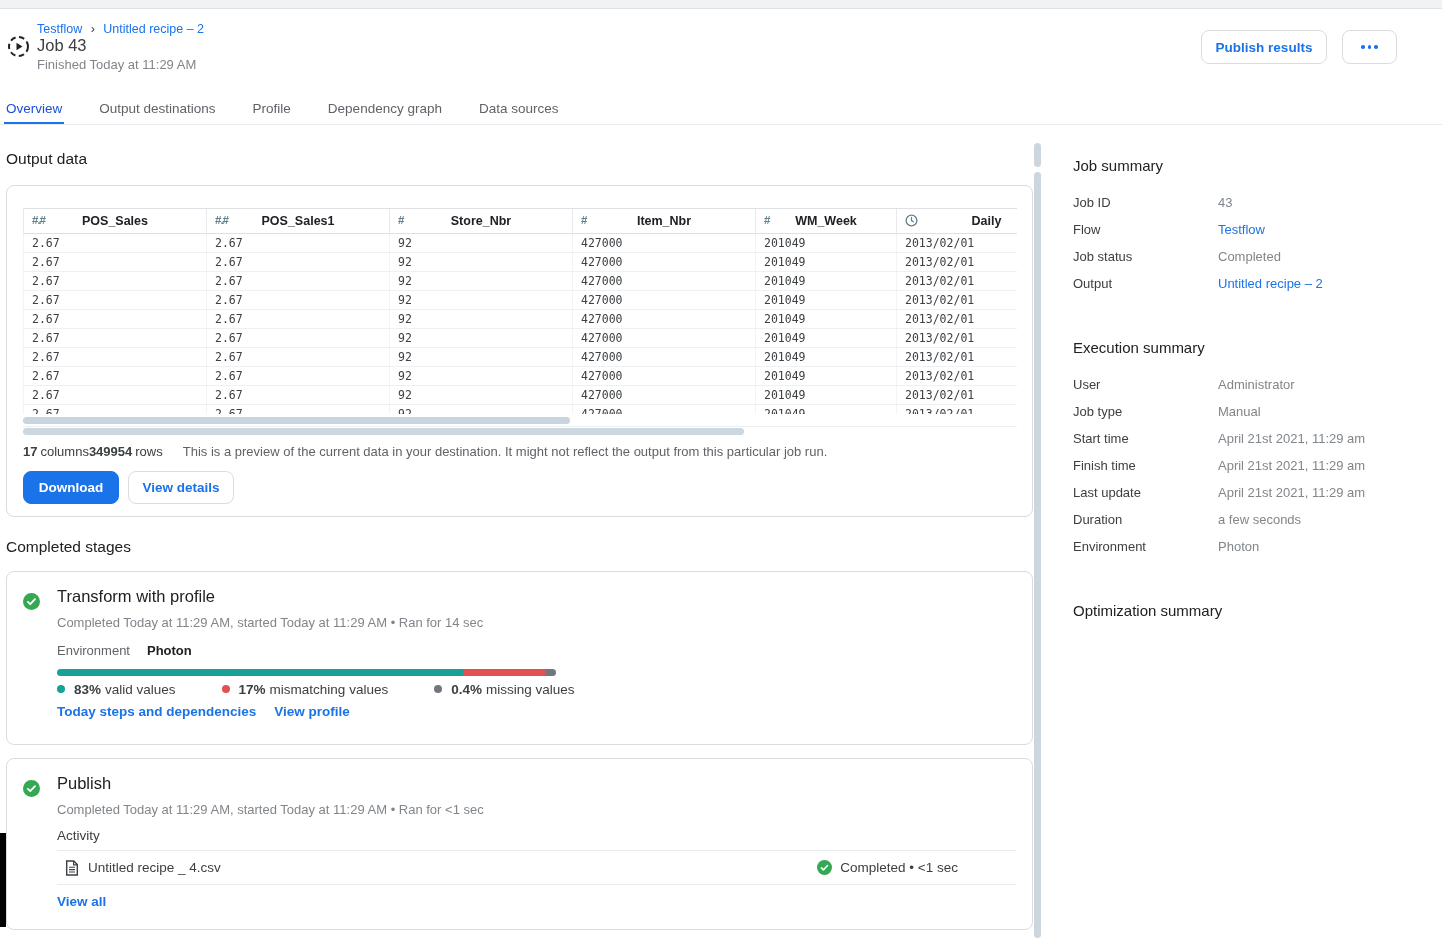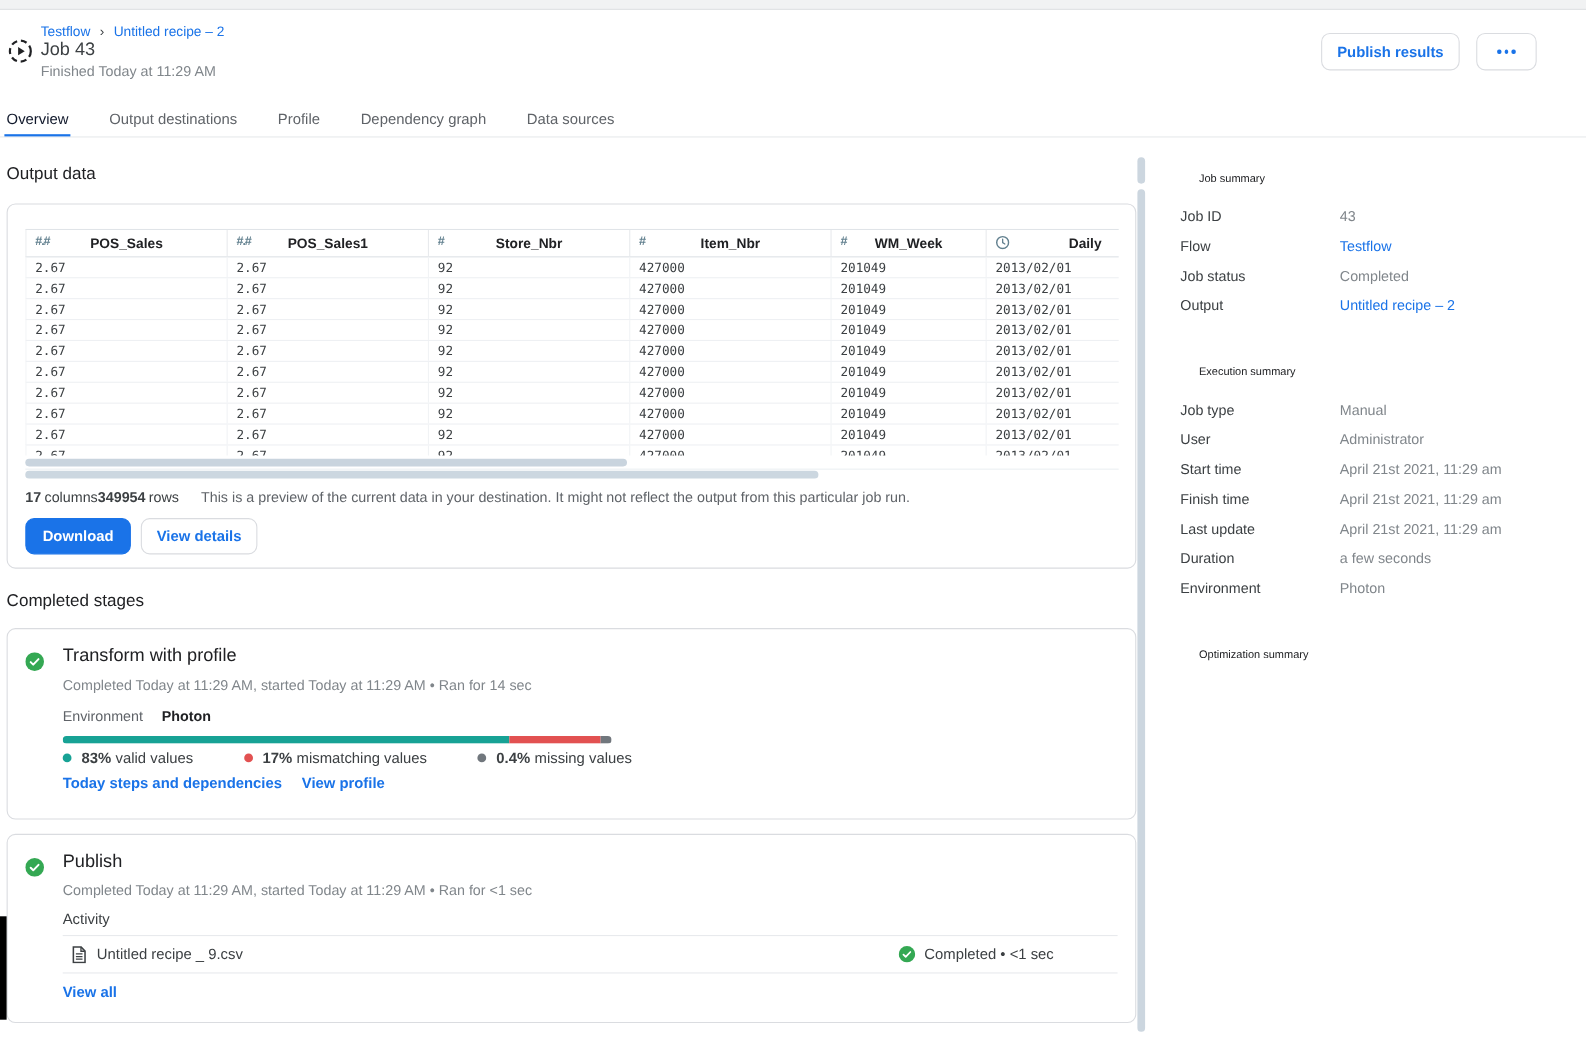--- a/index.html
+++ b/index.html
@@ -23,21 +23,21 @@
   .publish-btn{position:absolute;left:1201px;top:30px;width:126px;height:34px}
   .more-btn{position:absolute;left:1342px;top:30px;width:55px;height:34px}
   .more-dots{display:flex;gap:3px}
   .more-dots i{width:3.5px;height:3.5px;border-radius:50%;background:#1a73e8}
 
   
   .tabs{position:absolute;left:0;top:94px;width:1442px;height:31px;border-bottom:1px solid #e7e9ec;
         display:flex;padding-left:4px;box-sizing:border-box}
   .tab{font-size:13.5px;color:#5f6368;margin-right:33px;display:flex;align-items:center;height:100%;
        border-bottom:2px solid transparent;box-sizing:border-box;padding:0 2px;cursor:pointer;white-space:nowrap}
-  .tab.active{color:#0f172a;border-bottom-color:#1a73e8}
+  .tab.active{color:#1d4ed8;border-bottom-color:#1a73e8}
 
   .section-heading{position:absolute;left:6px;font-size:15.5px;color:#202124}
   #output-heading{top:150px}
   #stages-heading{top:538px}
 
   .card{position:absolute;left:6px;width:1027px;background:#fff;border:1px solid #dadce0;border-radius:8px;box-sizing:border-box}
   #output-card{top:185px;height:332px}
   #transform-card{top:571px;height:174px}
   #publish-card{top:758px;height:172px}
 
@@ -87,21 +87,21 @@
   .activity-table{position:absolute;left:50px;top:91px;right:16px}
   .activity-row{height:33px;border-top:1px solid #e8eaed;border-bottom:1px solid #e8eaed;display:flex;align-items:center;
                 justify-content:space-between;font-size:13.5px;color:#3c4043}
   .file-cell{display:flex;align-items:center;gap:9px;padding-left:8px}
   .status-cell{display:flex;align-items:center;gap:8px;padding-right:58px}
   .view-all{position:absolute;left:50px;top:135px;font-size:13.5px;color:#1a73e8;font-weight:bold;cursor:pointer}
 
   
   .sidebar{position:absolute;left:1073px;top:157px;width:360px}
   .side-section{margin-bottom:36px}
-  .side-title{font-size:10px;color:#202124;margin:0 17px 21px;font-weight:normal}
+  .side-title{font-size:15px;color:#202124;margin:0 0 21px;font-weight:normal}
   .side-row{display:flex;height:27px;align-items:flex-start;font-size:13px}
   .side-label{width:145px;color:#3c4043;flex:none}
   .side-value{color:#80868b}
   .side-value.link{color:#1a73e8;cursor:pointer}
 
   
   .black-bar{position:absolute;left:0;top:833px;width:6px;height:94px;background:#000}
   .vthumb{position:absolute;left:1034px;width:7px;border-radius:4px;background:#ccd6df;cursor:pointer}
   .vthumb1{top:143px;height:24px}
   .vthumb2{top:172px;height:766px}
@@ -330,21 +330,21 @@
   <div class="activity-table" id="activity-table">
       <div class="activity-row">
         <div class="file-cell">
           <span style="display: flex;">
             <svg width="14" height="16" viewBox="0 0 14 16">
               <path d="M1.7 1h7.1l3.5 3.6v10.4H1.7z" fill="none" stroke="#3c4043" stroke-width="1.4"></path>
               <path d="M8.6 1.2v3.6h3.5" fill="none" stroke="#3c4043" stroke-width="1.2"></path>
               <path d="M4 7.2h6M4 9.6h6M4 12h6" stroke="#3c4043" stroke-width="1.1"></path>
             </svg>
           </span>
-          <span>Untitled recipe _ 9.csv</span>
+          <span>Untitled recipe _ 4.csv</span>
         </div>
         <div class="status-cell">
           <span style="display: flex;">
             <svg width="15" height="15" viewBox="0 0 17 17">
               <circle cx="8.5" cy="8.5" r="8.5" fill="#34a853"></circle>
               <path d="M4.9 8.9l2.3 2.3 4.8-5" stroke="#fff" stroke-width="1.8" fill="none" stroke-linecap="round" stroke-linejoin="round"></path>
             </svg>
           </span>
           <span>Completed • &lt;1 sec</span>
         </div>
@@ -369,26 +369,26 @@
         <span class="side-value">Completed</span>
       </div>
       <div class="side-row">
         <span class="side-label">Output</span>
         <a class="side-value link">Untitled recipe – 2</a>
       </div>
     </div>
     <div class="side-section">
       <h3 class="side-title">Execution summary</h3>
       <div class="side-row">
+        <span class="side-label">User</span>
+        <span class="side-value">Administrator</span>
+      </div>
+      <div class="side-row">
         <span class="side-label">Job type</span>
         <span class="side-value">Manual</span>
-      </div>
-      <div class="side-row">
-        <span class="side-label">User</span>
-        <span class="side-value">Administrator</span>
       </div>
       <div class="side-row">
         <span class="side-label">Start time</span>
         <span class="side-value">April 21st 2021, 11:29 am</span>
       </div>
       <div class="side-row">
         <span class="side-label">Finish time</span>
         <span class="side-value">April 21st 2021, 11:29 am</span>
       </div>
       <div class="side-row">

